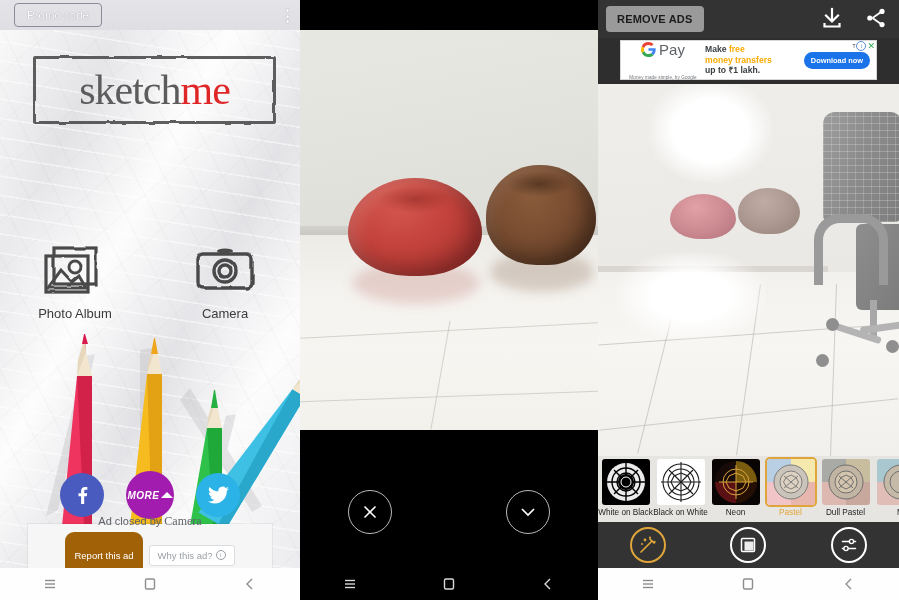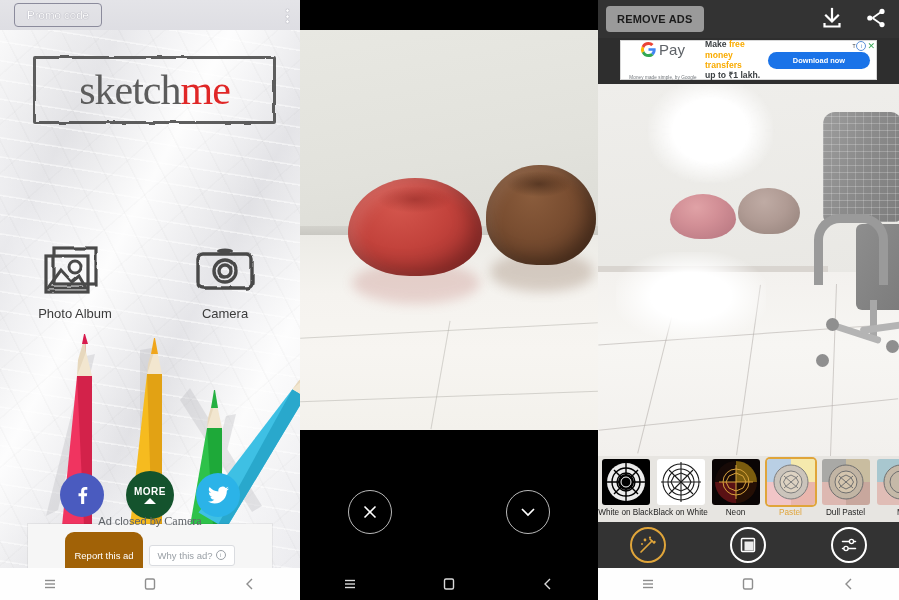--- a/index.html
+++ b/index.html
@@ -88,21 +88,21 @@
   
   .pencils{position:absolute;left:0;top:330px;width:300px;height:200px;}
 
   
   .social{position:absolute;top:470px;left:0;width:300px;height:50px;
           display:flex;justify-content:center;align-items:center;gap:22px;}
   .fab{width:44px;height:44px;border-radius:50%;display:flex;align-items:center;
        justify-content:center;color:#fff;}
   .fab.fb{background:#4a5bbf;}
   .fab.tw{background:#2bb3e8;}
-  .fab.more{background:#14532d;width:48px;height:48px;flex-direction:column;gap:1px;}
+  .fab.more{background:#a21caf;width:48px;height:48px;flex-direction:row;gap:1px;font-style:italic;}
   .fab.more .mtxt{font-size:10px;font-weight:bold;letter-spacing:.5px;}
   .fab.more .caret{width:0;height:0;border-left:6px solid transparent;
                    border-right:6px solid transparent;border-bottom:6px solid #fff;}
 
   
   .ad-closed{
     position:absolute;left:28px;top:524px;width:244px;height:44px;
     background:#f6f6f6;display:flex;flex-direction:column;align-items:center;
     justify-content:center;gap:3px;box-shadow:0 0 0 1px rgba(0,0,0,.05);
   }
@@ -176,21 +176,21 @@
   .ad-banner{
     position:absolute;top:40px;left:22px;width:257px;height:40px;background:#fff;
     display:flex;align-items:center;border:1px solid #d8d8d8;box-sizing:border-box;
   }
   .gpay{width:84px;display:flex;flex-direction:column;align-items:center;justify-content:center;gap:17px;}
   .gpay-row{display:flex;align-items:center;gap:3px;}
   .gpay-text{font-size:15px;color:#5f6368;font-family:"Liberation Sans",sans-serif;}
   .gpay-sub{font-size:4.6px;color:#70757a;letter-spacing:.1px;}
   .ad-copy{flex:1;font-size:8.6px;line-height:1.22;color:#3c4043;font-weight:bold;}
   .ad-copy .amber{color:#f9ab00;}
-  .dl-now{background:#1a73e8;color:#fff;font-size:7.4px;padding:4px 25px;border-radius:9px;
+  .dl-now{background:#1a73e8;color:#fff;font-size:7.4px;padding:4px 7px;border-radius:9px;
           margin-right:6px;white-space:nowrap;font-weight:bold;}
   .ad-badges{position:absolute;right:1px;top:0px;display:flex;align-items:center;gap:1px;}
   .ad-i{width:8px;height:8px;border:1px solid #5a8fd8;border-radius:50%;color:#5a8fd8;
         font-size:6px;display:flex;align-items:center;justify-content:center;}
   .ad-x{color:#3aa757;font-size:9px;line-height:8px;}
   .ad-t{color:#3c4043;font-size:5px;}
 
   .sketch{
     position:absolute;top:84px;left:0;width:301px;height:372px;overflow:hidden;
     background:#f3f1ee;

